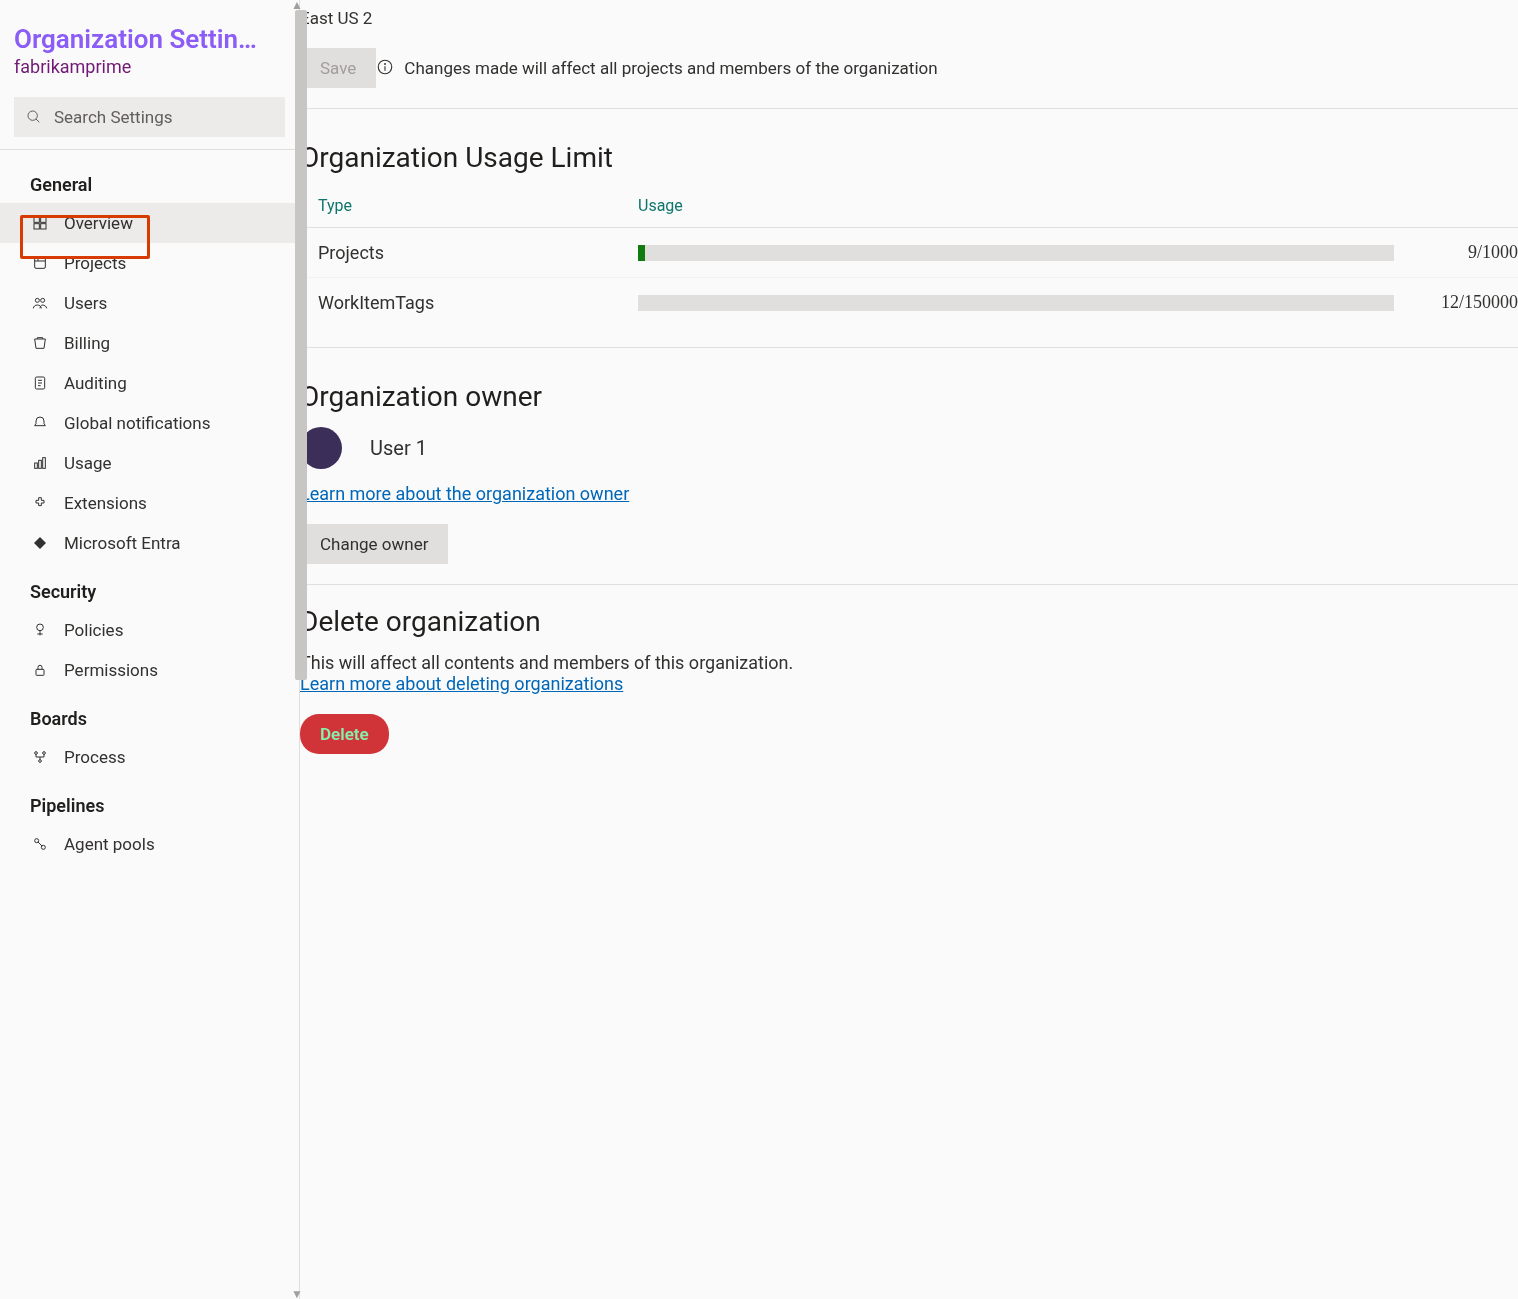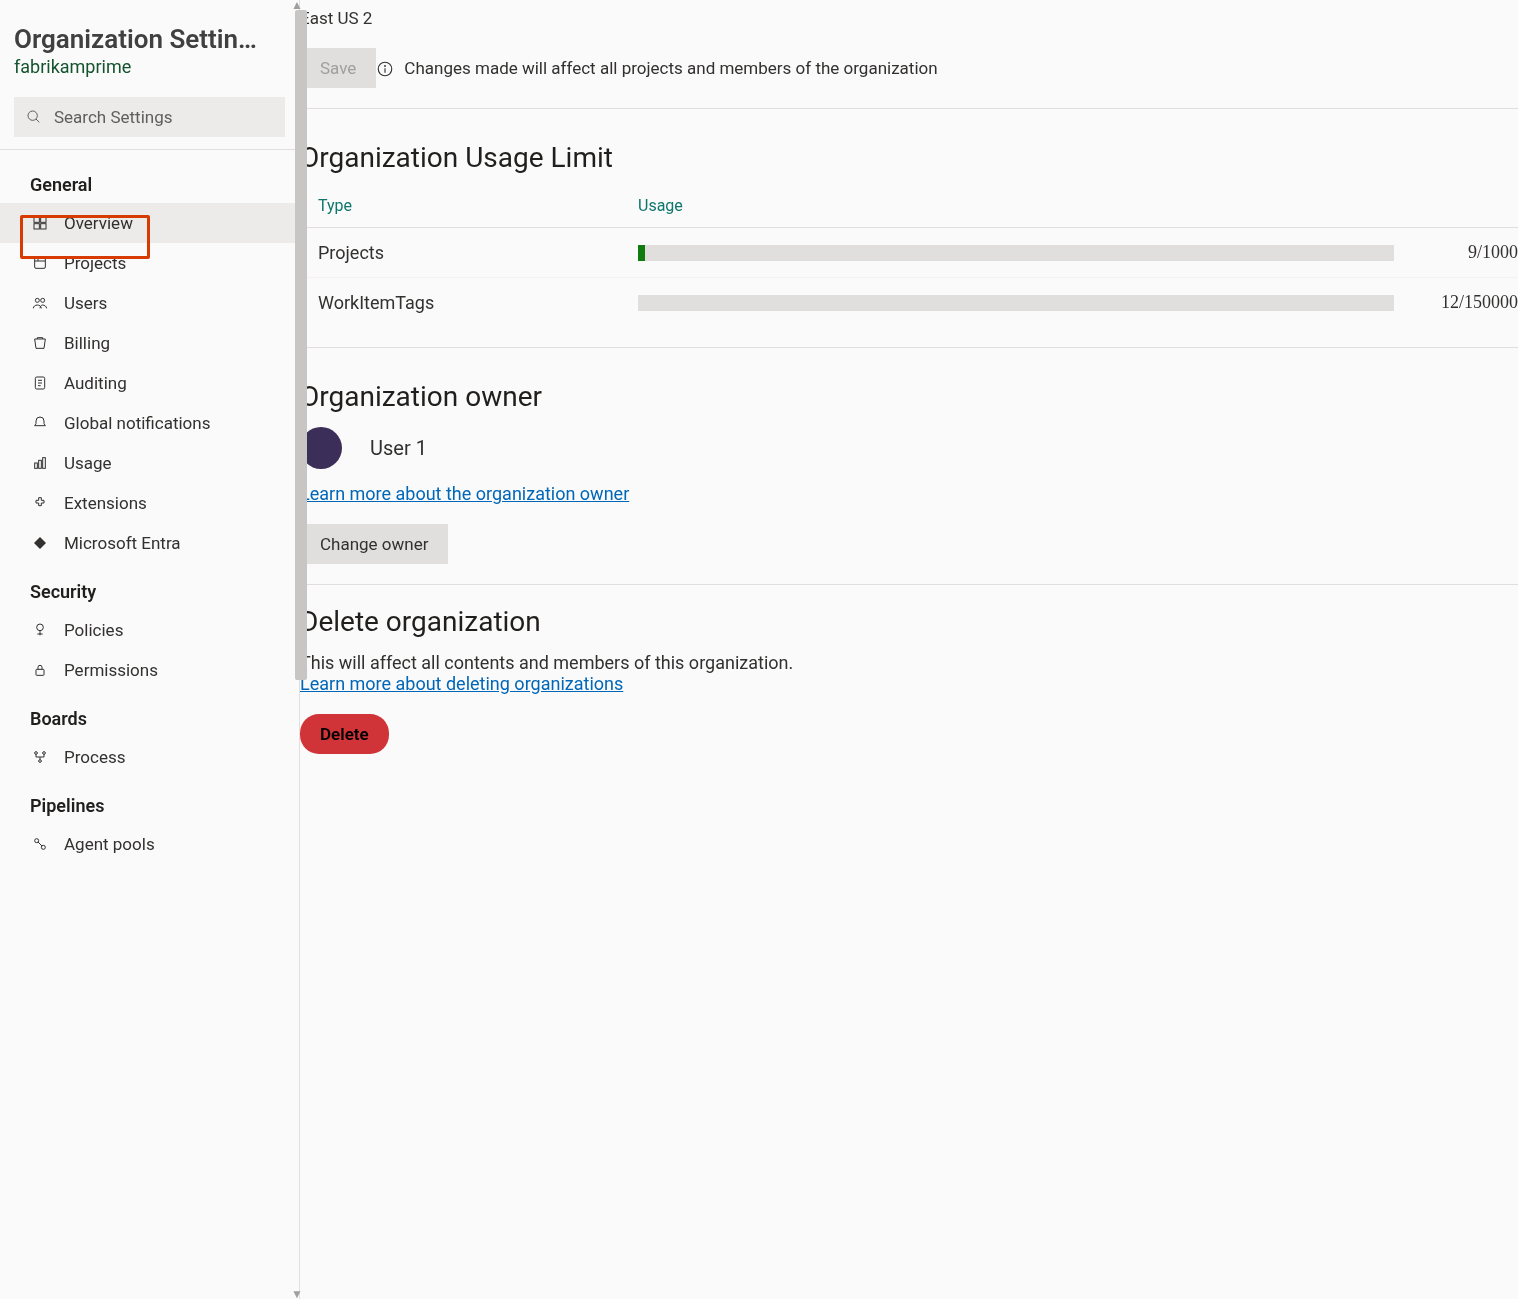--- a/index.html
+++ b/index.html
@@ -36,28 +36,28 @@
     height:670px;
     background:#c8c6c4;
     border-radius:2px;
   }
   .sb-header {
     padding:24px 14px 4px 14px;
   }
   .sb-title {
     font-size:26px;
     font-weight:600;
-    color:#404040;
+    color:#8b5cf6;
     white-space:nowrap;
     overflow:hidden;
     text-overflow:ellipsis;
   }
   .sb-org {
     font-size:18px;
-    color:#14532d;
+    color:#701a75;
     margin-top:2px;
   }
   .searchbox {
     margin:16px 14px 8px 14px;
     background:#edebe9;
     height:40px;
     display:flex;
     align-items:center;
     padding:0 12px;
     color:#605e5c;
@@ -107,22 +107,22 @@
   .btn {
     background:#e1dfdd;
     color:#323130;
     border:none;
     padding:10px 20px;
     font-size:17px;
     cursor:pointer;
     font-family:inherit;
   }
   .btn.disabled { color:#a19f9d; }
-  .btn.danger { background:#d13438; color:#000000; font-weight:600;border-radius:19px; }
-  .info-row { display:flex; align-items:flex-end; gap:10px; color:#323130; font-size:17px; }
+  .btn.danger { background:#d13438; color:#86efac; font-weight:600;border-radius:19px; }
+  .info-row { display:flex; align-items:flex-start; gap:10px; color:#323130; font-size:17px; }
   .info-row svg { width:18px; height:18px; stroke:#323130; fill:none; stroke-width:1.5; }
   h2.section-title {
     font-size:28px;
     font-weight:400;
     margin:32px 0 14px 0;
     color:#201f1e;
   }
   
   .usage-table { width:100%; }
   .usage-head { display:flex; padding:8px 0 12px 18px; color:#0f766e; font-size:16px; border-bottom:1px solid #e1dfdd; }

